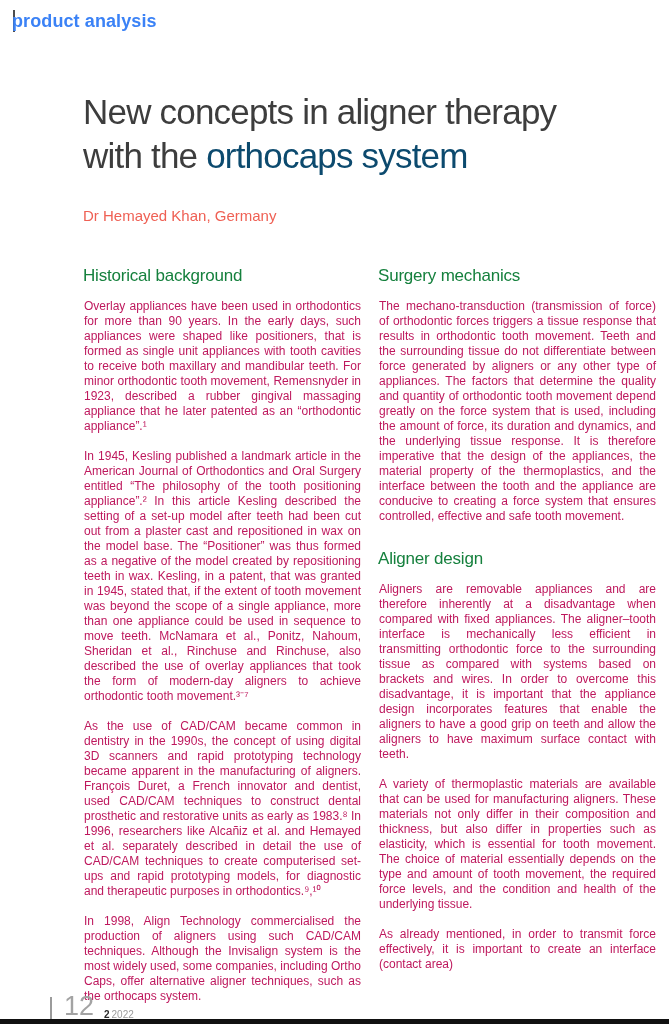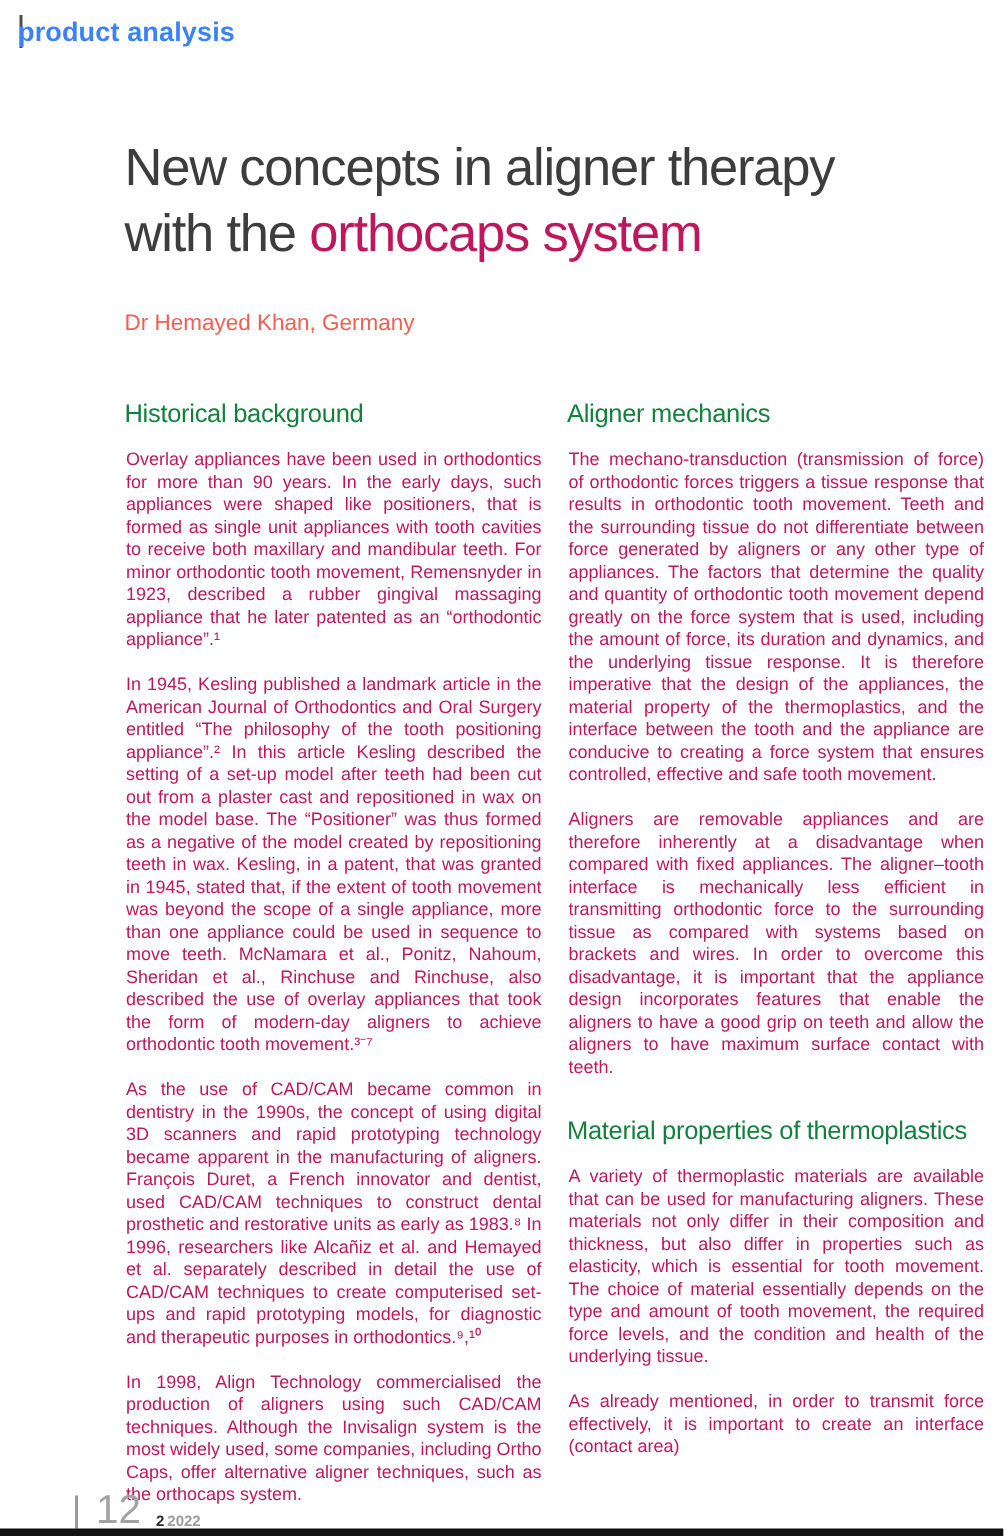--- a/index.html
+++ b/index.html
@@ -20,21 +20,21 @@
     position:absolute; left:12px; top:11px;
     font-size:18px; font-weight:700; color:#3b82f6;
     letter-spacing:0.1px;
   }
   
   .title {
     position:absolute; left:83px; top:90px; width:600px;
     font-size:35px; line-height:44px; font-weight:400;
     letter-spacing:-0.8px; color:#3d3d3d;
   }
-  .title .red { color:#be185d; }
+  .title .red { color:#0c4a6e; }
   .byline {
     position:absolute; left:83px; top:207px;
     font-size:15px; color:#ef6054; font-weight:400;
   }
   
   .columns {
     position:absolute; left:83px; top:266px; width:574px;
     display:flex; gap:16px;
   }
   .col { width:279px; }
@@ -59,21 +59,21 @@
   .journal-logo {
     position:absolute; left:67px; top:989px;
     font-family:"Liberation Serif", serif;
     font-size:23px; line-height:24px; color:#7f1d1d; font-weight:600;margin-top:48px;
   }
   .issue-line {
     position:absolute; left:104px; top:1010px;
     font-size:10px; line-height:10px;
   }
   .issue-line .num { font-weight:700; color:#2a2a2a; }
-  .issue-line .year { color:#9c9c9c; font-weight:700; margin-left:2px; }
+  .issue-line .year { color:#9c9c9c; font-weight:400; margin-left:2px; }
   .bottom-bar {
     position:absolute; left:0; top:1019px;
     width:669px; height:5px; background:#111111;
   }
 </style>
 </head>
 <body>
 
 <div class="kicker-rule"></div>
 <div class="kicker">product analysis</div>
@@ -86,24 +86,24 @@
 
 <div class="columns">
   <div class="col">
       <h3>Historical background</h3>
       <p>Overlay appliances have been used in orthodontics for more than 90 years. In the early days, such appliances were shaped like positioners, that is formed as single unit appliances with tooth cavities to receive both maxillary and mandibular teeth. For minor orthodontic tooth movement, Remensnyder in 1923, described a rubber gingival massaging appliance that he later patented as an “orthodontic appliance”.¹</p>
       <p>In 1945, Kesling published a landmark article in the American Journal of Orthodontics and Oral Surgery entitled “The philosophy of the tooth positioning appliance”.² In this article Kesling described the setting of a set-up model after teeth had been cut out from a plaster cast and repositioned in wax on the model base. The “Positioner” was thus formed as a negative of the model created by repositioning teeth in wax. Kesling, in a patent, that was granted in 1945, stated that, if the extent of tooth movement was beyond the scope of a single appliance, more than one appliance could be used in sequence to move teeth. McNamara et al., Ponitz, Nahoum, Sheridan et al., Rinchuse and Rinchuse, also described the use of overlay appliances that took the form of modern-day aligners to achieve orthodontic tooth movement.³⁻⁷</p>
       <p>As the use of CAD/CAM became common in dentistry in the 1990s, the concept of using digital 3D scanners and rapid prototyping technology became apparent in the manufacturing of aligners. François Duret, a French innovator and dentist, used CAD/CAM techniques to construct dental prosthetic and restorative units as early as 1983.⁸ In 1996, researchers like Alcañiz et al. and Hemayed et al. separately described in detail the use of CAD/CAM techniques to create computerised set-ups and rapid prototyping models, for diagnostic and therapeutic purposes in orthodontics.⁹,¹⁰</p>
       <p>In 1998, Align Technology commercialised the production of aligners using such CAD/CAM techniques. Although the Invisalign system is the most widely used, some companies, including Ortho Caps, offer alternative aligner techniques, such as the orthocaps system.</p>
     </div>
   <div class="col">
-      <h3>Aligner mechanics</h3>
+      <h3>Surgery mechanics</h3>
       <p>The mechano-transduction (transmission of force) of orthodontic forces triggers a tissue response that results in orthodontic tooth movement. Teeth and the surrounding tissue do not differentiate between force generated by aligners or any other type of appliances. The factors that determine the quality and quantity of orthodontic tooth movement depend greatly on the force system that is used, including the amount of force, its duration and dynamics, and the underlying tissue response. It is therefore imperative that the design of the appliances, the material property of the thermoplastics, and the interface between the tooth and the appliance are conducive to creating a force system that ensures controlled, effective and safe tooth movement.</p>
+      <h3>Aligner design</h3>
       <p>Aligners are removable appliances and are therefore inherently at a disadvantage when compared with fixed appliances. The aligner–tooth interface is mechanically less efficient in transmitting orthodontic force to the surrounding tissue as compared with systems based on brackets and wires. In order to overcome this disadvantage, it is important that the appliance design incorporates features that enable the aligners to have a good grip on teeth and allow the aligners to have maximum surface contact with teeth.</p>
-      <h3>Material properties of thermoplastics</h3>
       <p>A variety of thermoplastic materials are available that can be used for manufacturing aligners. These materials not only differ in their composition and thickness, but also differ in properties such as elasticity, which is essential for tooth movement. The choice of material essentially depends on the type and amount of tooth movement, the required force levels, and the condition and health of the underlying tissue.</p>
       <p>As already mentioned, in order to transmit force effectively, it is important to create an interface (contact area)</p>
     </div>
 </div>
 
 <div class="page-number">12</div>
 <div class="footer-rule"></div>
 <div class="journal-logo">aligners</div>
 <div class="issue-line"><span class="num">2</span><span class="year">2022</span></div>
 <div class="bottom-bar"></div>

